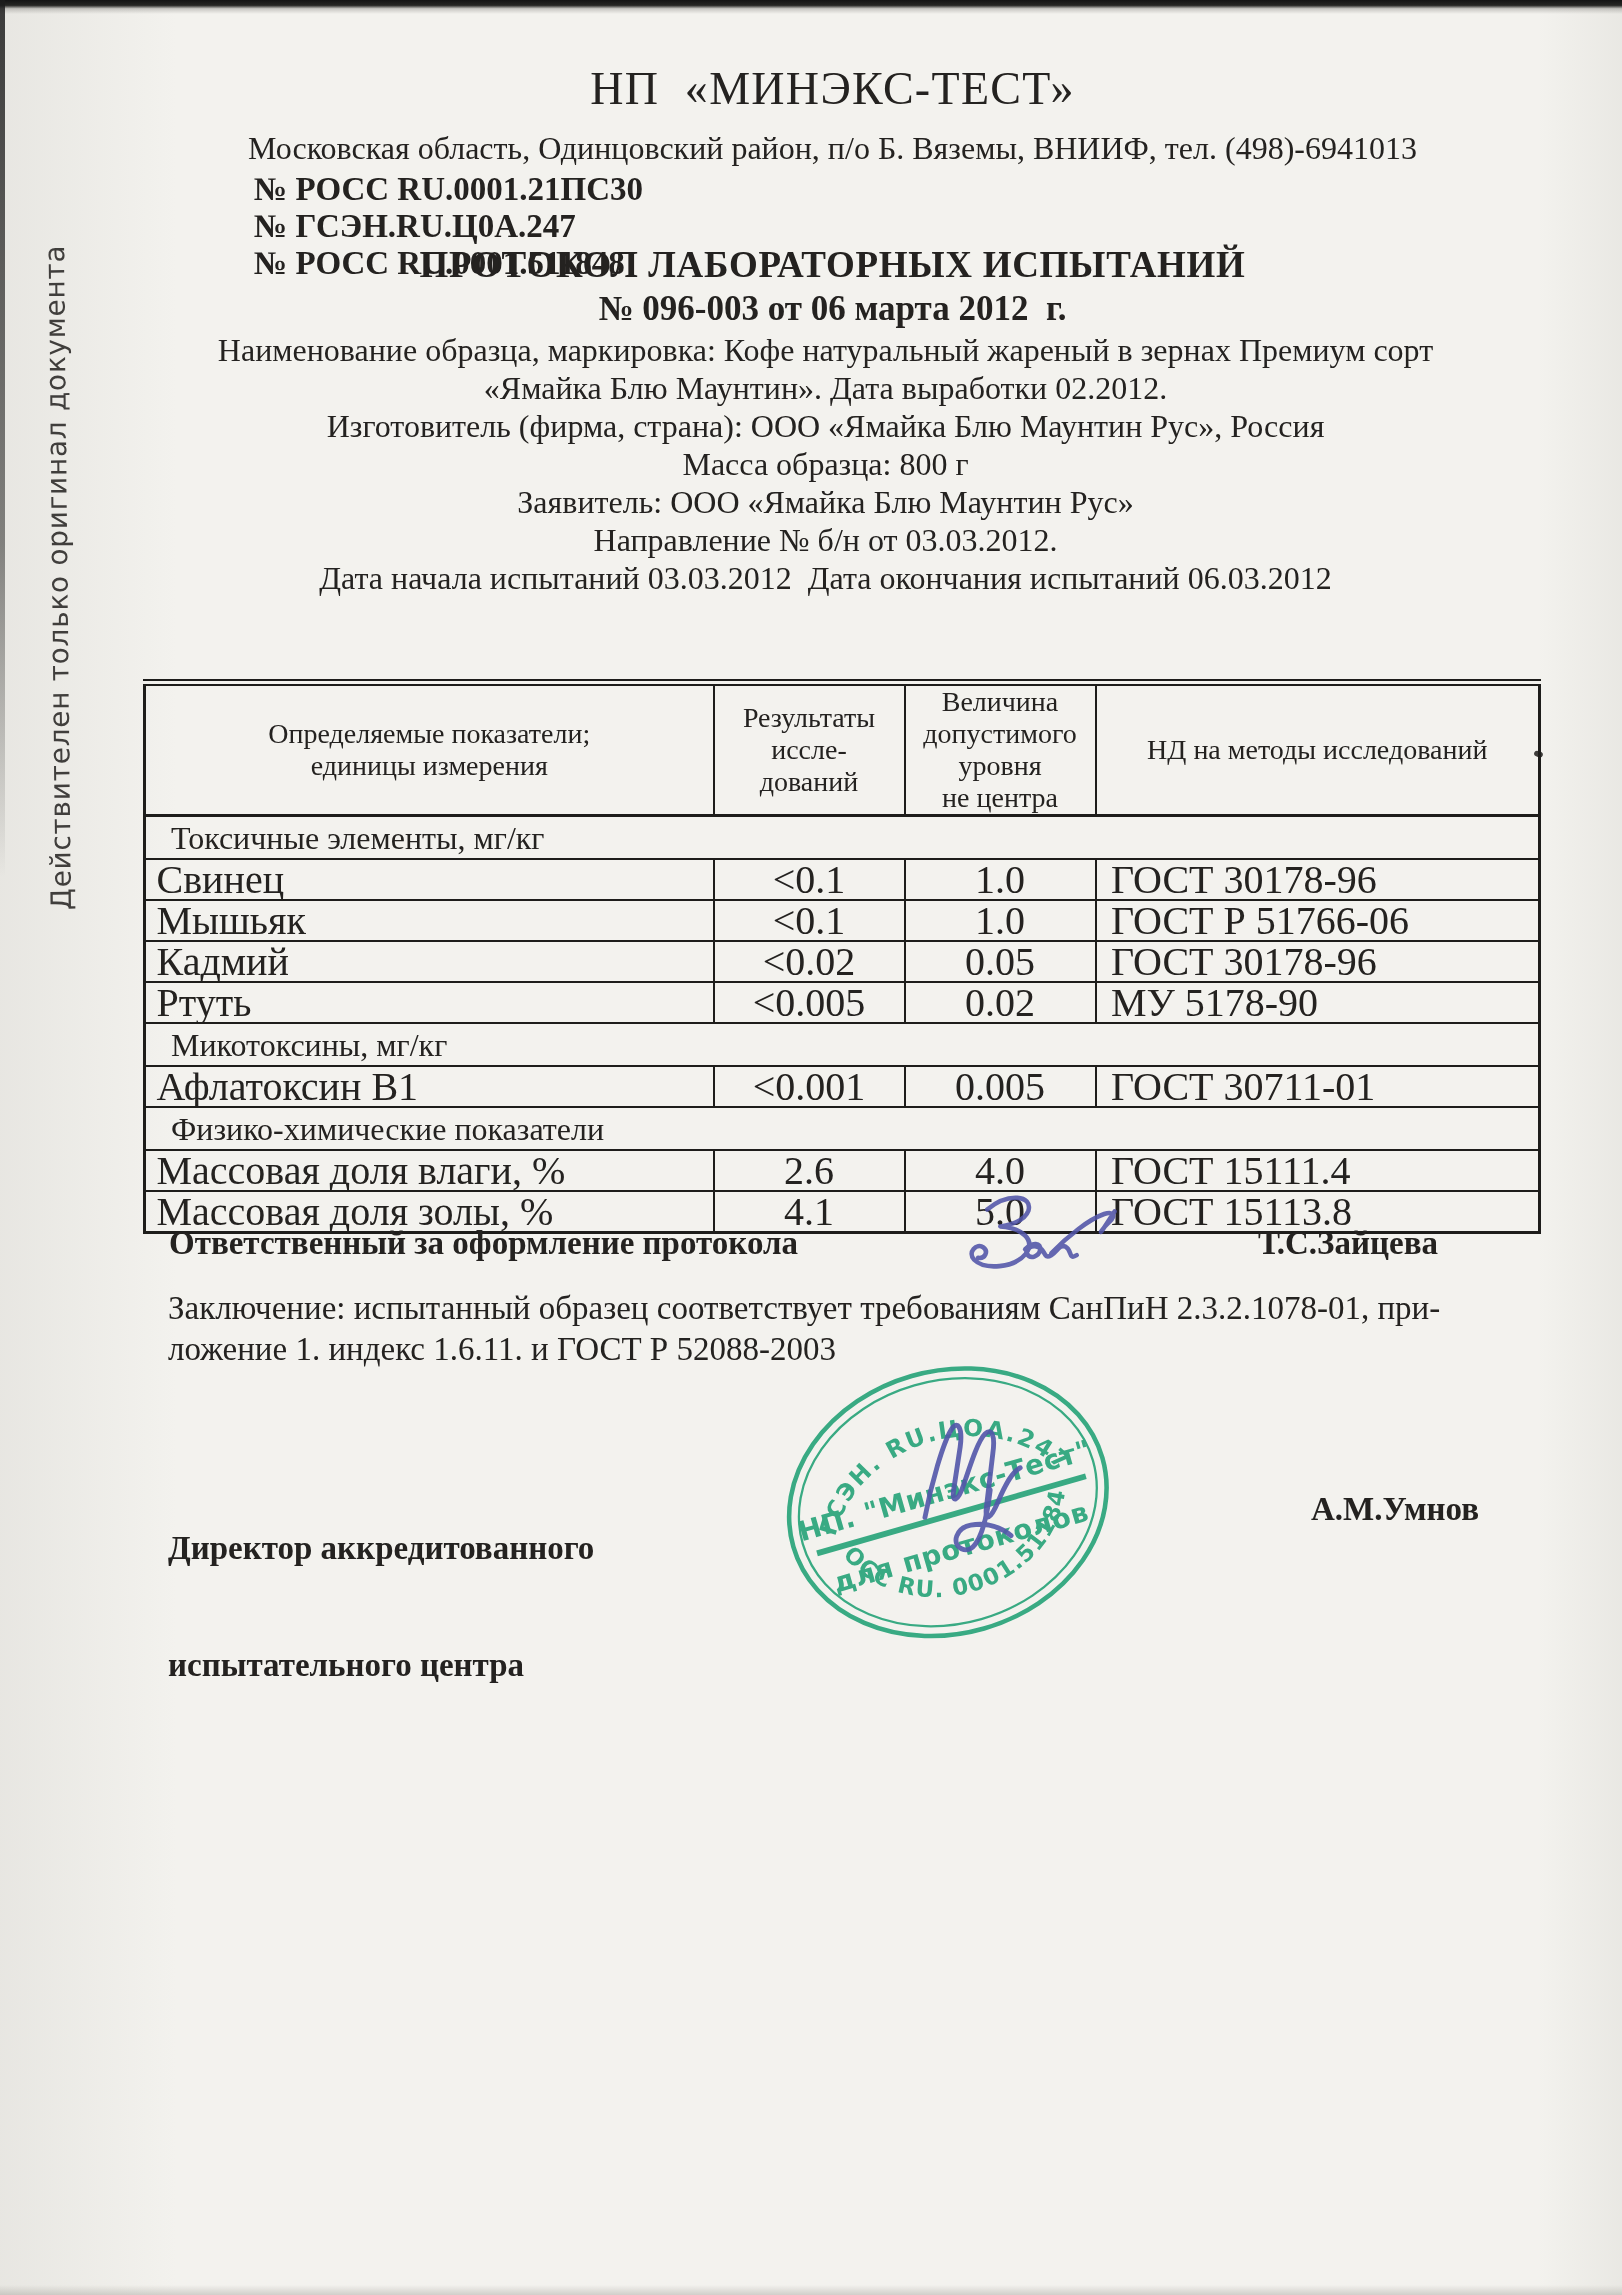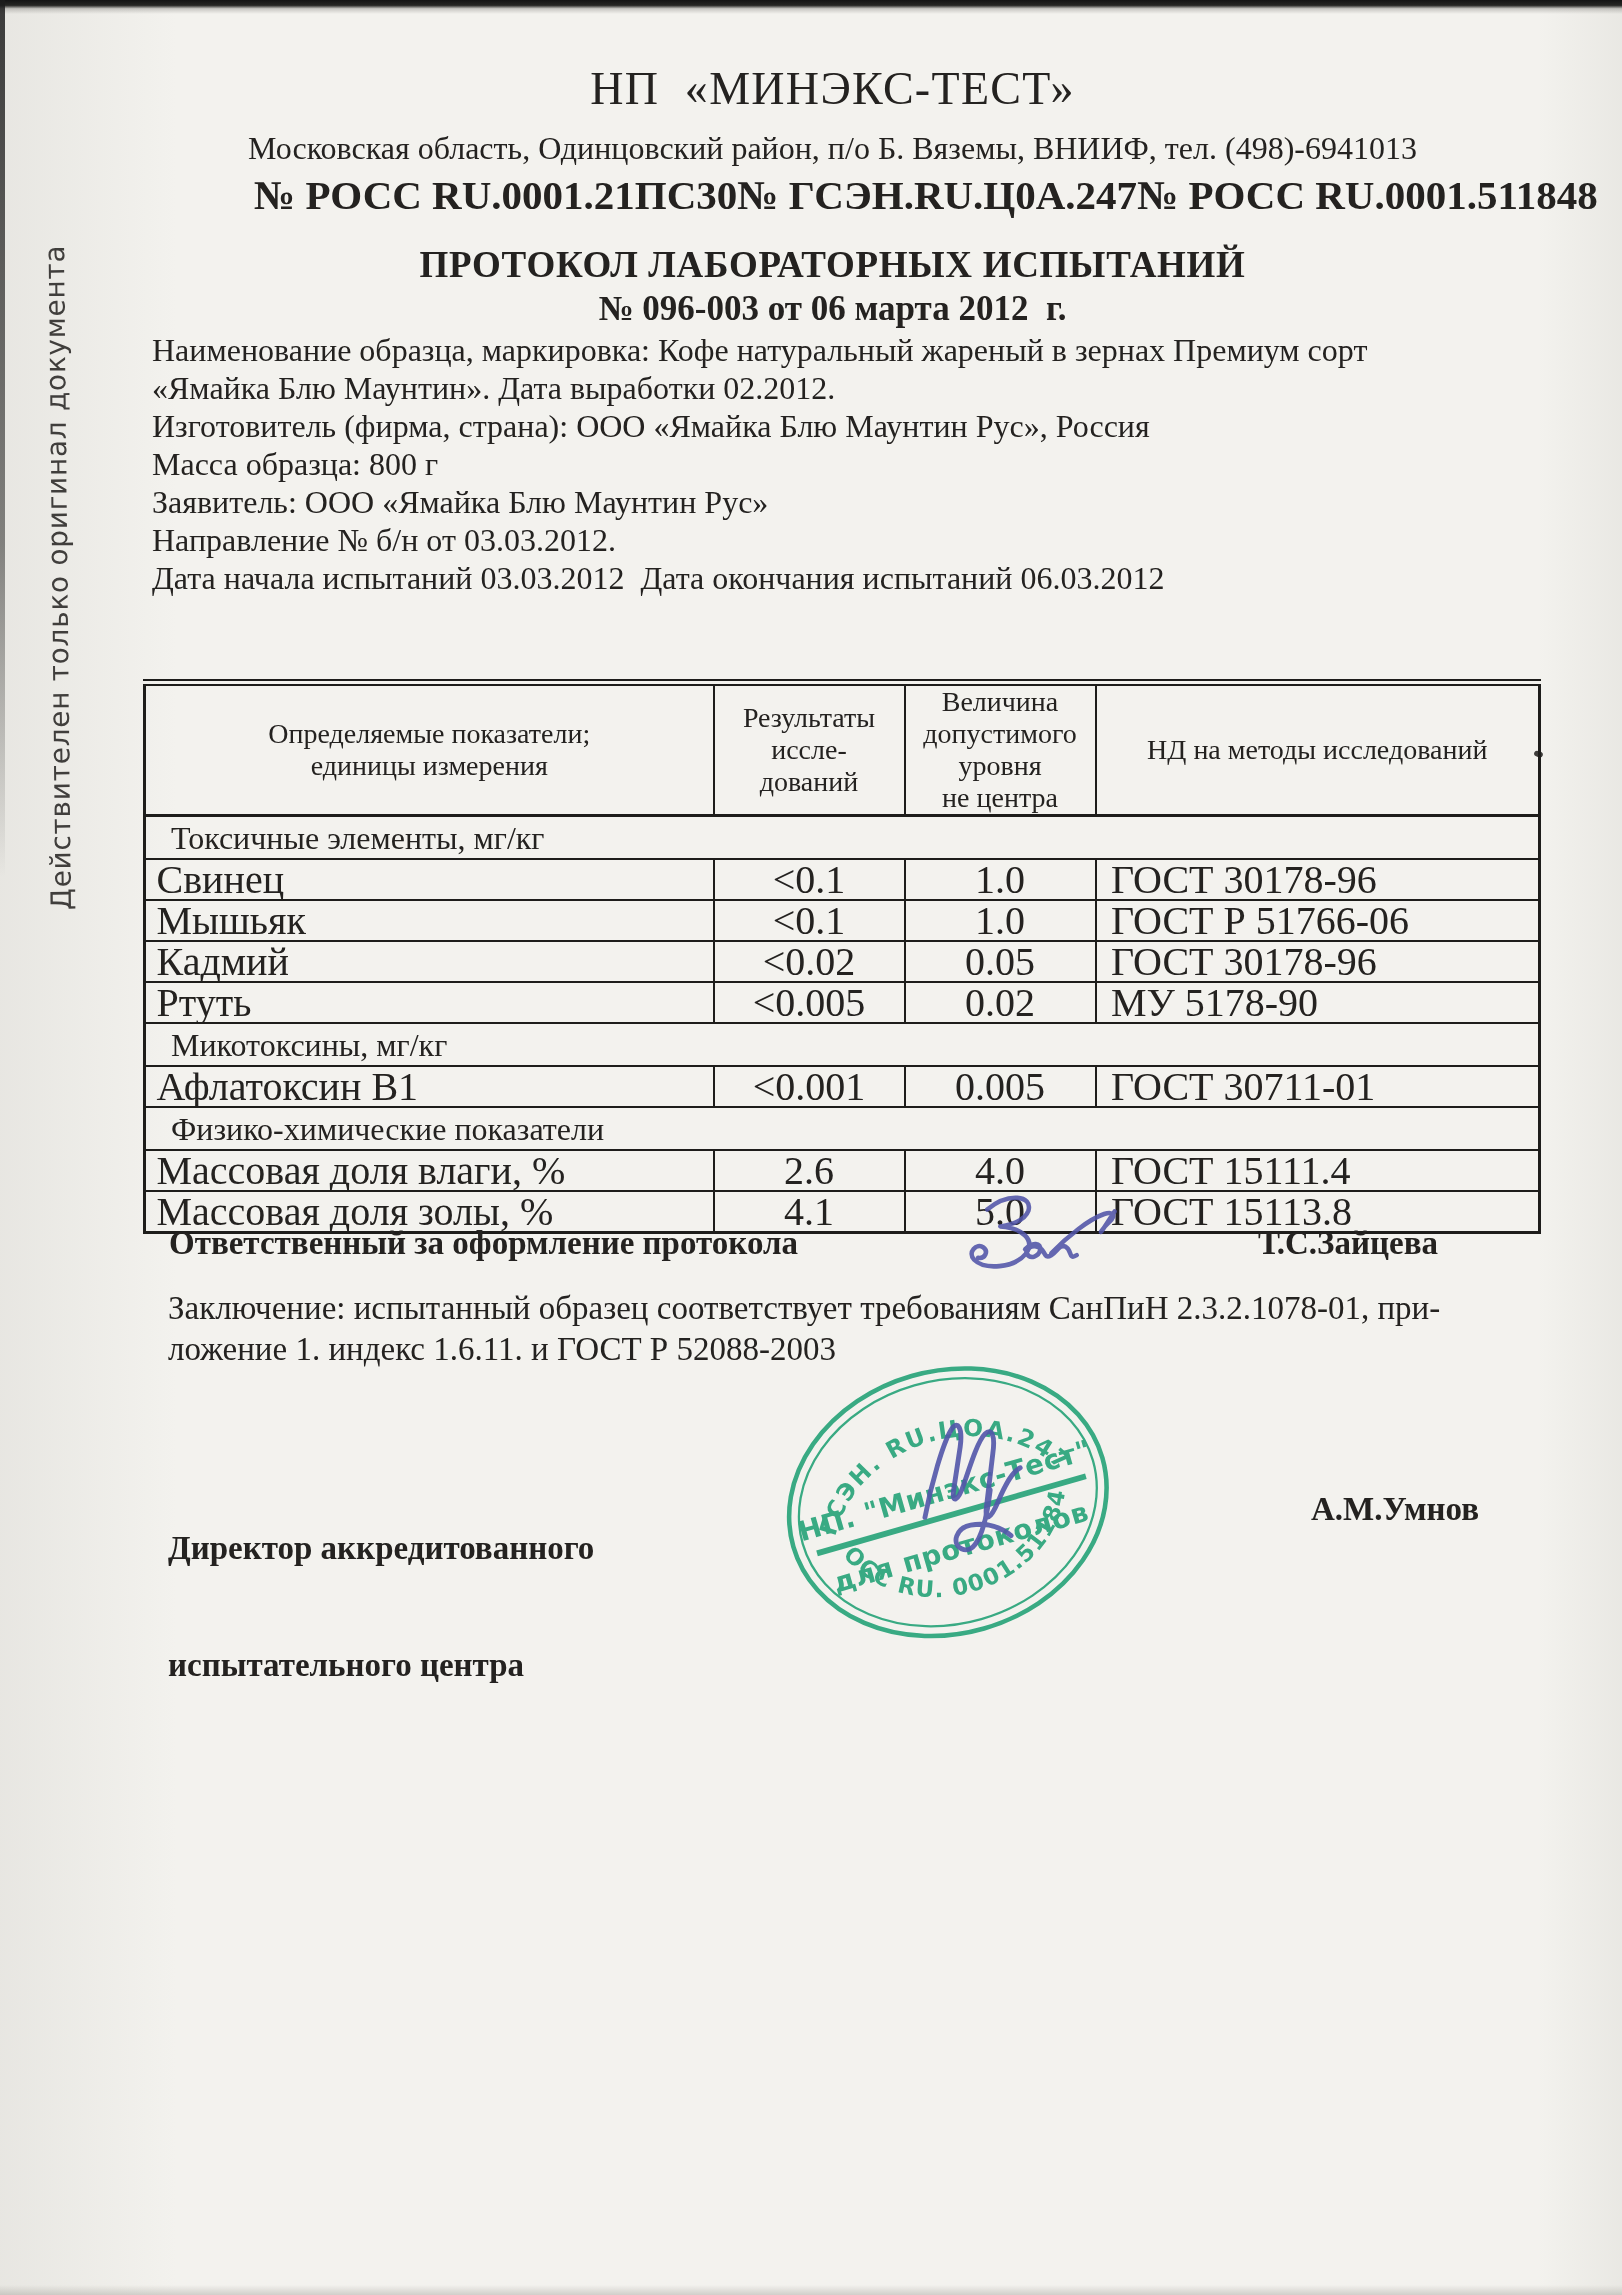--- a/index.html
+++ b/index.html
@@ -29,25 +29,25 @@
     position:absolute;left:-223px;top:612px;width:563px;text-align:center;
     transform:rotate(-90.6deg);
     font-family:"DejaVu Sans","Liberation Sans",sans-serif;
     font-size:28px;color:#403e3c;letter-spacing:0.7px;white-space:pre;
   }
 
   .center{position:absolute;left:42px;width:1581px;text-align:center;}
   .org-name{top:62px;font-size:46px;font-weight:400;letter-spacing:1.3px;white-space:pre;}
   .address{top:130px;font-size:32px;}
   .regs{position:absolute;left:254px;top:171px;width:1150px;display:flex;
-    justify-content:space-between;font-size:41px;font-weight:700;white-space:pre;}
+    justify-content:space-between;font-size:33px;font-weight:700;white-space:pre;flex-direction:column;}
   .doc-title{top:243px;font-size:37px;font-weight:700;letter-spacing:0.7px;}
   .doc-subtitle{top:289px;font-size:35px;font-weight:700;white-space:pre;}
 
-  .info{position:absolute;left:152px;top:331px;width:1315px;font-size:32px;line-height:38px;}
+  .info{position:absolute;left:168px;top:331px;width:1315px;font-size:32px;line-height:38px;text-align:center;}
   .info div{white-space:pre-wrap;}
 
   .tablewrap{position:absolute;left:143px;top:679px;width:1395px;}
   table{width:100%;border-collapse:collapse;table-layout:fixed;
     border:3.3px solid #1e1d1b;border-top:7.2px double #1e1d1b;}
   th,td{border:2px solid #1e1d1b;border-top-width:2.6px;border-bottom-width:2.6px;
     overflow:hidden;}
   thead th{height:110px;font-weight:400;font-size:28px;line-height:32px;
     text-align:center;vertical-align:middle;border-bottom-width:3.3px;padding:0 3.9px;}
   tbody td{height:37px;font-size:40px;line-height:34px;vertical-align:middle;}

